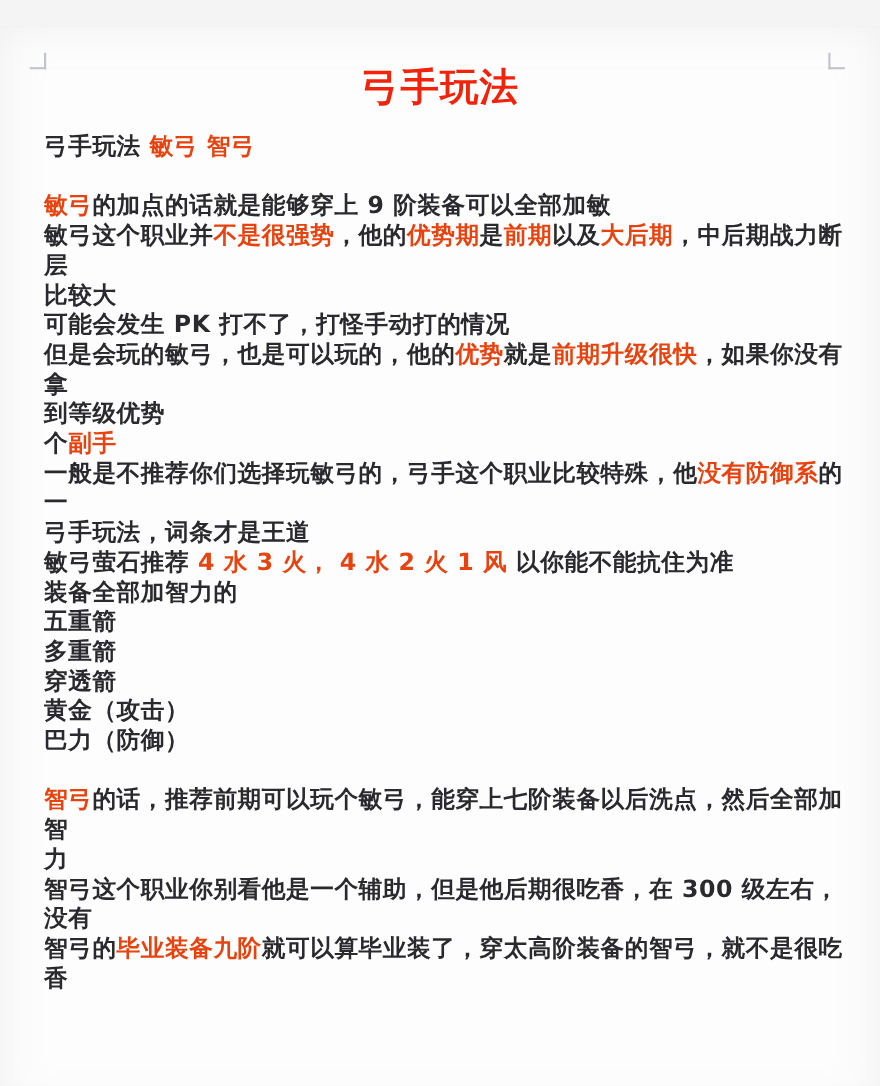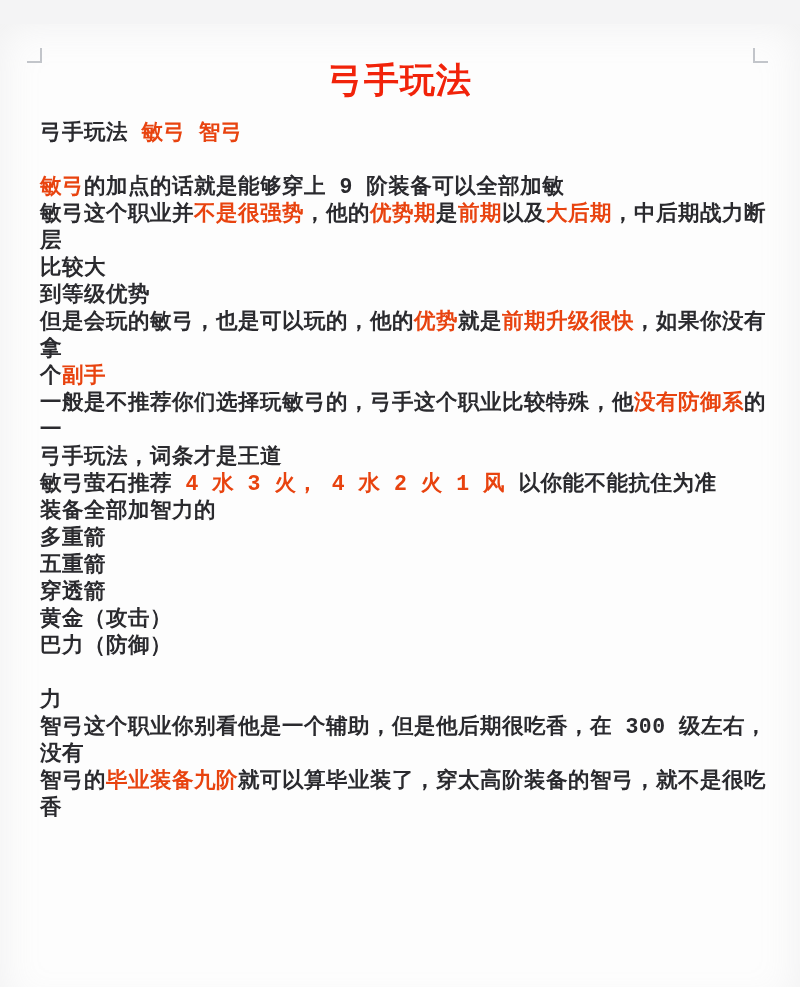--- a/index.html
+++ b/index.html
@@ -40,21 +40,21 @@
     color:var(--title,#f1230a);
     letter-spacing:1px;
   }
   .doc-body{
     padding:20px 30px 0 40px;
     font-size:21.5px;
     font-weight:700;
     color:var(--body,#2a2a2e);
     letter-spacing:0.5px;
   }
-  .block{margin:0 0 27px 0;font-family:Liberation Mono, monospace;}
+  .block{margin:0 0 27px 0;}
   .block:last-child{margin-bottom:0;}
   .line{
     line-height:27px;
     min-height:27px;
     white-space:pre-wrap;
   }
   .hl{color:var(--accent,#e8430f);}
 </style>
 </head>
 <body>
@@ -66,32 +66,34 @@
   <h1 class="doc-title" data-name="page-title">弓手玩法</h1>
 
   <div class="doc-body" data-name="document-body">
       <div class="block" data-name="intro-line">
         <div class="line" data-name="text-line"><span class="" data-name="body-text">弓手玩法 </span><span class="hl" data-name="highlight-text">敏弓 智弓</span></div>
       </div>
       <div class="block" data-name="min-bow-section">
         <div class="line" data-name="text-line"><span class="hl" data-name="highlight-text">敏弓</span><span class="" data-name="body-text">的加点的话就是能够穿上 9 阶装备可以全部加敏</span></div>
         <div class="line" data-name="text-line"><span class="" data-name="body-text">敏弓这个职业并</span><span class="hl" data-name="highlight-text">不是很强势</span><span class="" data-name="body-text">，他的</span><span class="hl" data-name="highlight-text">优势期</span><span class="" data-name="body-text">是</span><span class="hl" data-name="highlight-text">前期</span><span class="" data-name="body-text">以及</span><span class="hl" data-name="highlight-text">大后期</span><span class="" data-name="body-text">，中后期战力断层</span></div>
         <div class="line" data-name="text-line"><span class="" data-name="body-text">比较大</span></div>
+        <div class="line" data-name="text-line"><span class="" data-name="body-text">可能会发生 PK 打不了，打怪手动打的情况</span></div>
+        <div class="line" data-name="text-line"><span class="" data-name="body-text">但是会玩的敏弓，也是可以玩的，他的</span><span class="hl" data-name="highlight-text">优势</span><span class="" data-name="body-text">就是</span><span class="hl" data-name="highlight-text">前期升级很快</span><span class="" data-name="body-text">，如果你没有拿</span></div>
         <div class="line" data-name="text-line"><span class="" data-name="body-text">到等级优势</span></div>
-        <div class="line" data-name="text-line"><span class="" data-name="body-text">但是会玩的敏弓，也是可以玩的，他的</span><span class="hl" data-name="highlight-text">优势</span><span class="" data-name="body-text">就是</span><span class="hl" data-name="highlight-text">前期升级很快</span><span class="" data-name="body-text">，如果你没有拿</span></div>
         <div class="line" data-name="text-line"><span class="" data-name="body-text">个</span><span class="hl" data-name="highlight-text">副手</span></div>
         <div class="line" data-name="text-line"><span class="" data-name="body-text">一般是不推荐你们选择玩敏弓的，弓手这个职业比较特殊，他</span><span class="hl" data-name="highlight-text">没有防御系</span><span class="" data-name="body-text">的一</span></div>
         <div class="line" data-name="text-line"><span class="" data-name="body-text">弓手玩法，词条才是王道</span></div>
         <div class="line" data-name="text-line"><span class="" data-name="body-text">敏弓萤石推荐 </span><span class="hl" data-name="highlight-text">4 水 3 火， 4 水 2 火 1 风</span><span class="" data-name="body-text"> 以你能不能抗住为准</span></div>
         <div class="line" data-name="text-line"><span class="" data-name="body-text">装备全部加智力的</span></div>
+        <div class="line" data-name="text-line"><span class="" data-name="body-text">五重箭</span></div>
         <div class="line" data-name="text-line"><span class="" data-name="body-text">多重箭</span></div>
-        <div class="line" data-name="text-line"><span class="" data-name="body-text">五重箭</span></div>
         <div class="line" data-name="text-line"><span class="" data-name="body-text">穿透箭</span></div>
         <div class="line" data-name="text-line"><span class="" data-name="body-text">黄金（攻击）</span></div>
         <div class="line" data-name="text-line"><span class="" data-name="body-text">巴力（防御）</span></div>
       </div>
       <div class="block" data-name="wis-bow-section">
+        <div class="line" data-name="text-line"><span class="hl" data-name="highlight-text">智弓</span><span class="" data-name="body-text">的话，推荐前期可以玩个敏弓，能穿上七阶装备以后洗点，然后全部加智</span></div>
         <div class="line" data-name="text-line"><span class="" data-name="body-text">力</span></div>
         <div class="line" data-name="text-line"><span class="" data-name="body-text">智弓这个职业你别看他是一个辅助，但是他后期很吃香，在 300 级左右，没有</span></div>
         <div class="line" data-name="text-line"><span class="" data-name="body-text">智弓的</span><span class="hl" data-name="highlight-text">毕业装备九阶</span><span class="" data-name="body-text">就可以算毕业装了，穿太高阶装备的智弓，就不是很吃香</span></div>
       </div>
     </div>
 </div>
 
 </body></html>

